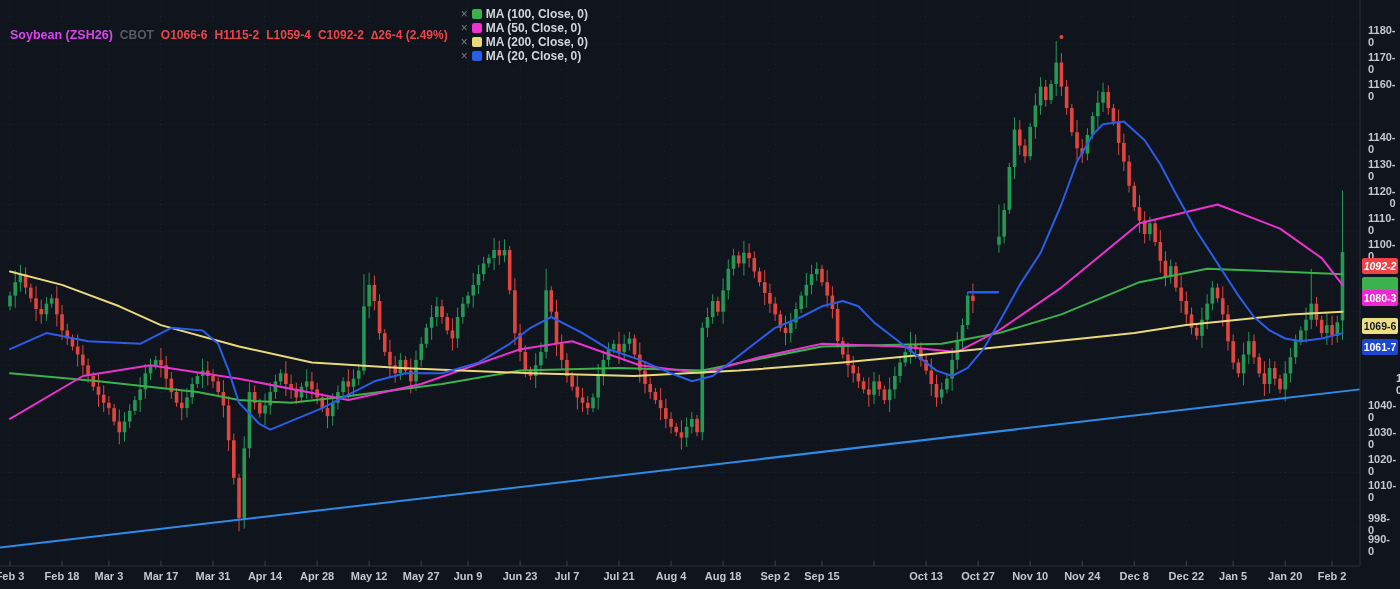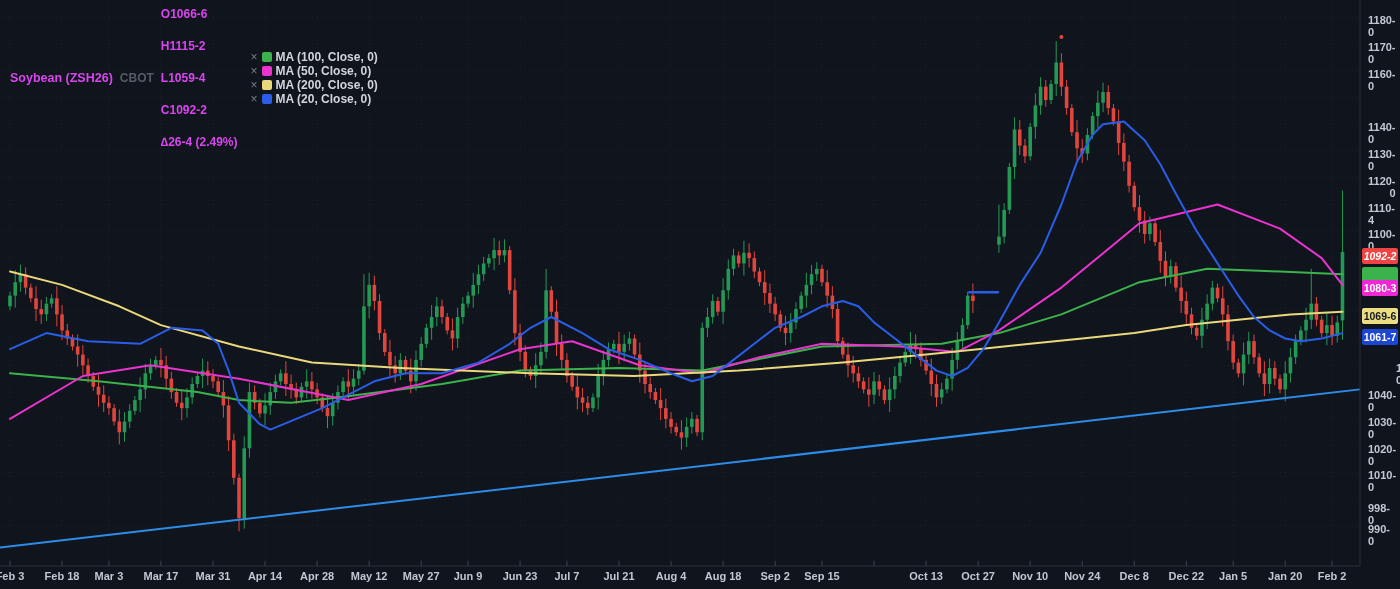--- a/index.html
+++ b/index.html
@@ -4,27 +4,27 @@
 <style>
   html,body{margin:0;padding:0;background:#10141c;}
   #chart-root{position:relative;width:1400px;height:589px;background:#10141c;overflow:hidden;
     font-family:"Liberation Sans",sans-serif;-webkit-font-smoothing:antialiased;}
   #plot{position:absolute;left:0;top:0;}
   
   #header{position:absolute;left:10px;top:7px;display:flex;align-items:center;gap:7px;
     font-size:12px;white-space:nowrap;z-index:5;}
   .sym{color:#d946ef;font-weight:700;font-size:12.5px;}
   .exch{color:#565b66;font-weight:700;}
-  .vals{color:#d946ef;font-weight:600;display:flex;gap:18px;flex-direction:column;}
+  .vals{color:#ef4444;font-weight:600;display:flex;gap:7px;}
   .legend-item{display:flex;align-items:center;gap:4px;margin-left:6px;cursor:pointer;}
   .rm{color:#787b86;font-size:12px;}
   .chip{width:10px;height:10px;border-radius:2px;display:inline-block;}
   .lgl{color:#d1d4dc;font-weight:600;}
   
-  #price-axis{position:absolute;left:1360px;top:4px;width:32px;height:566px;z-index:4;cursor:ns-resize;}
+  #price-axis{position:absolute;left:1360px;top:14px;width:32px;height:566px;z-index:4;cursor:ns-resize;}
   .ptick{position:absolute;left:8px;color:#c3c7d1;font-size:11px;font-weight:600;}
   .ptag{position:absolute;left:2px;width:36px;height:16px;border-radius:2px;font-size:10.5px;
     font-weight:700;text-align:center;line-height:16px;}
   #time-axis{position:absolute;left:0;top:566px;width:1400px;height:23px;z-index:4;cursor:ew-resize;}
   .dtick{position:absolute;top:4px;width:48px;margin-left:-24px;text-align:center;
     color:#c3c7d1;font-size:11px;font-weight:600;white-space:nowrap;}
 </style>
 </head>
 <body>
 
@@ -656,21 +656,21 @@
   </div>
 
   <div id="price-axis">
       <div class="ptick" style="top: 10px;">1180-0</div>
       <div class="ptick" style="top: 36.79px;">1170-0</div>
       <div class="ptick" style="top: 63.58px;">1160-0</div>
       <div class="ptick" style="top: 90.37px; margin-left: 32px;">1150-0</div>
       <div class="ptick" style="top: 117.16px;">1140-0</div>
       <div class="ptick" style="top: 143.95px;">1130-0</div>
       <div class="ptick" style="top: 170.74px; text-align: right;">1120-0</div>
-      <div class="ptick" style="top: 197.53px;">1110-4</div>
+      <div class="ptick" style="top: 197.53px;">1110-0</div>
       <div class="ptick" style="top: 224.32px;">1100-0</div>
       <div class="ptick" style="top: 358.27px; margin-left: 28px;">1050-0</div>
       <div class="ptick" style="top: 385.06px;">1040-0</div>
       <div class="ptick" style="top: 411.85px;">1030-0</div>
       <div class="ptick" style="top: 438.64px;">1020-0</div>
       <div class="ptick" style="top: 465.43px;">1010-0</div>
       <div class="ptick" style="top: 497.578px;">998-0</div>
       <div class="ptick" style="top: 519.01px;">990-0</div>
       <div class="ptag" style="top: 262.701px; background: rgb(60, 178, 76); color: rgb(255, 255, 255);"></div>
       <div class="ptag" style="top: 244.082px; background: #ef4444; color: rgb(255, 255, 255); font-style: italic;">1092-2</div>

